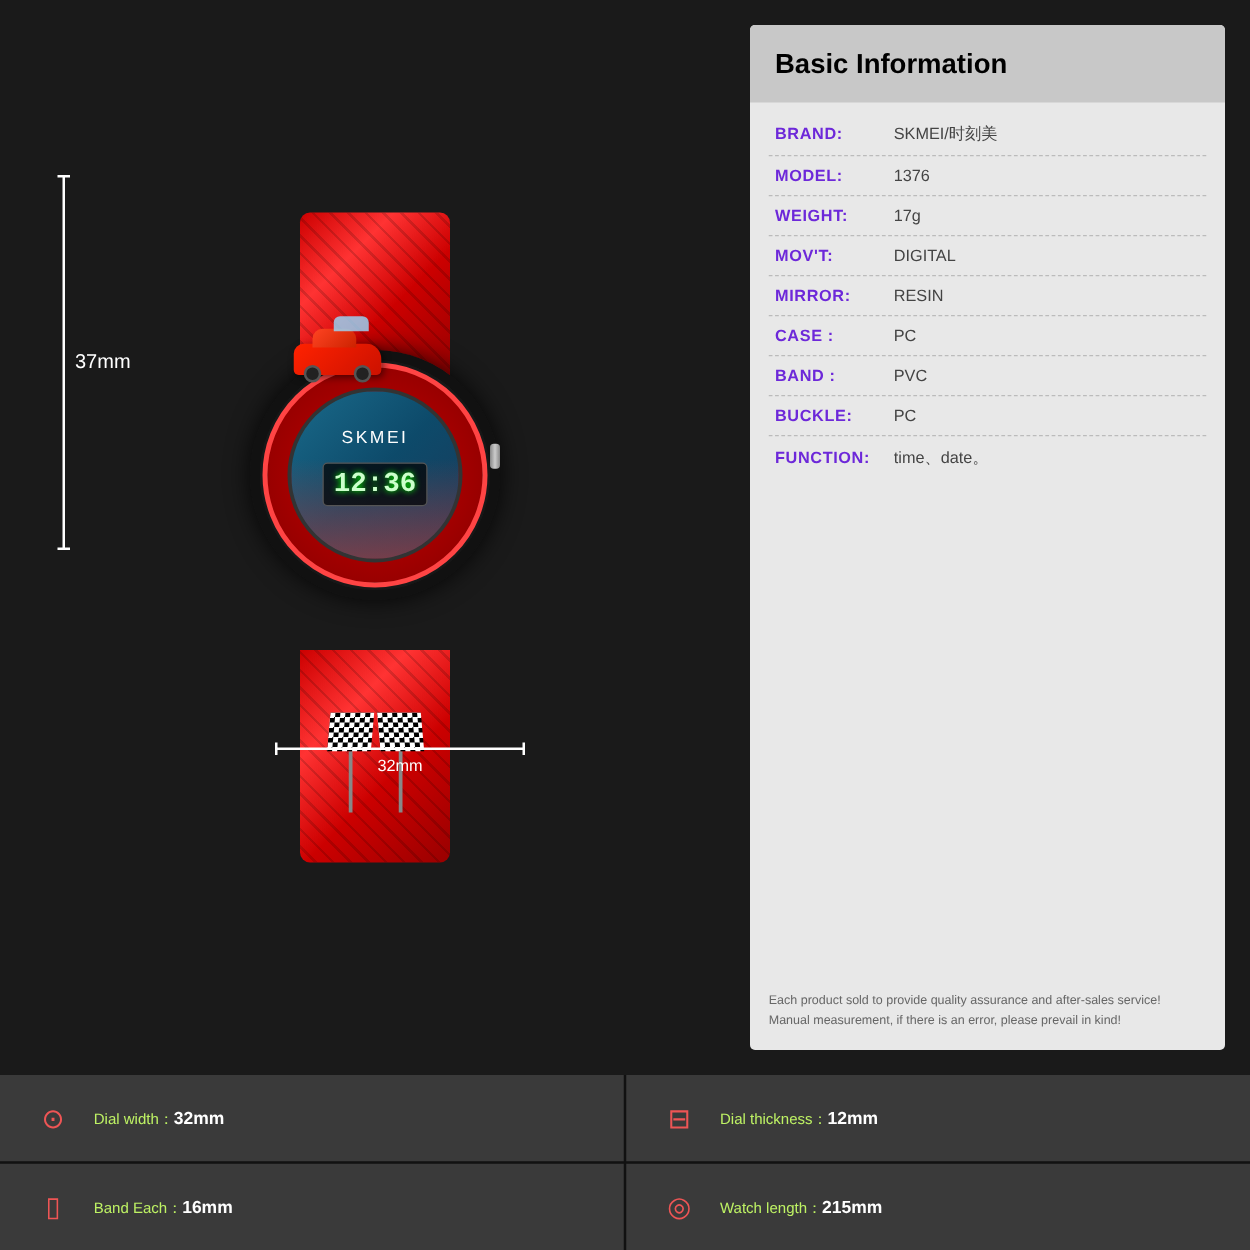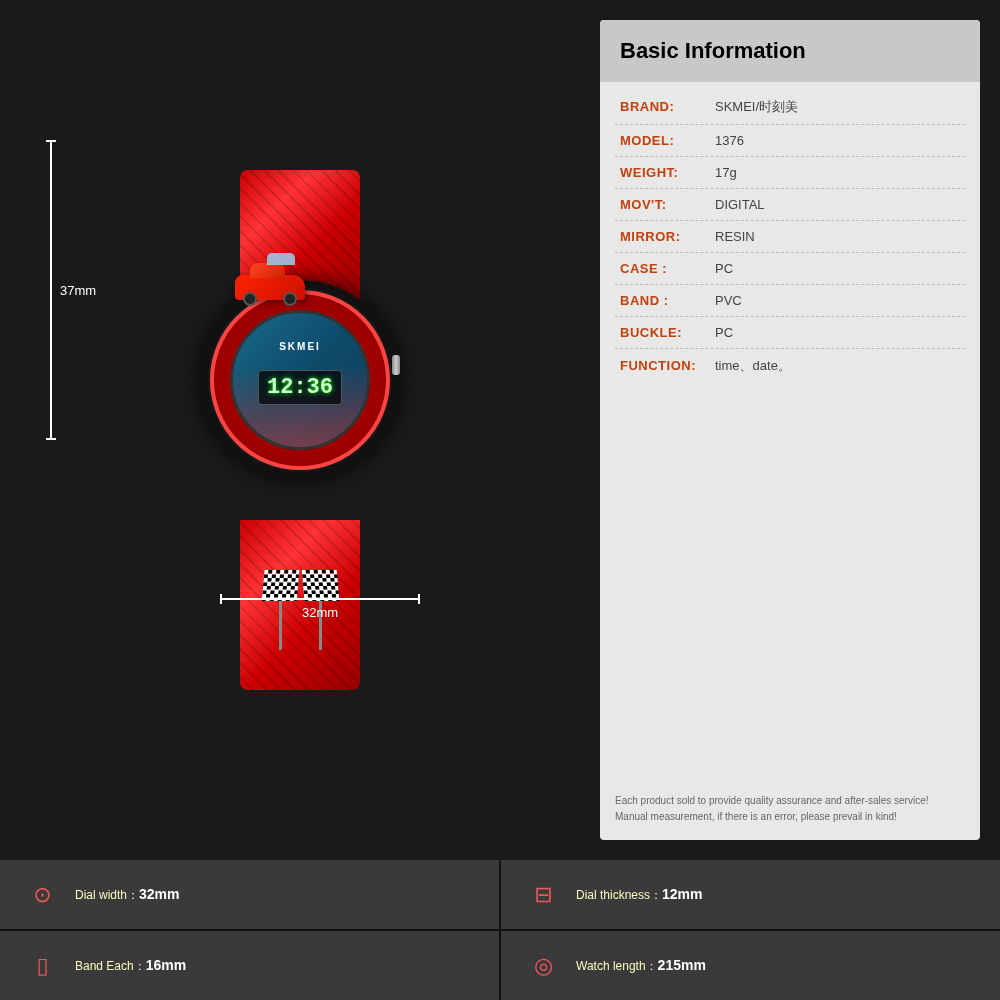--- a/index.html
+++ b/index.html
@@ -106,22 +106,22 @@
 
     .watch-dial::before {
       content: '';
       position: absolute;
       bottom: 0; left: 0; right: 0;
       height: 60%;
       background: linear-gradient(to bottom, transparent, rgba(180,60,60,0.6));
     }
 
     .skmei-label {
-      font-size: 10px;
-      font-weight: bold;
+      font-size: 14px;
+      font-weight: normal;
       color: white;
       letter-spacing: 2px;
       position: absolute;
       top: 28px;
       z-index: 2;
     }
 
     .lcd-display {
       background: rgba(0,0,0,0.7);
       border: 1px solid #555;
@@ -286,21 +286,21 @@
     }
     .measure-line-v::before { top: 0; }
     .measure-line-v::after { bottom: 0; }
 
     .measure-label-37 {
       position: absolute;
       left: 10px;
       top: 50%;
       transform: translateY(-50%);
       color: white;
-      font-size: 13px;
+      font-size: 16px;
       white-space: nowrap;
     }
 
     .measure-32 {
       position: absolute;
       bottom: 90px;
       left: 80px;
       width: 200px;
       display: flex;
       align-items: center;
@@ -367,21 +367,21 @@
       border-bottom: 1px dashed #bbb;
     }
 
     .info-row:last-child {
       border-bottom: none;
     }
 
     .info-key {
       font-weight: bold;
       font-size: 13px;
-      color: #c2410c;
+      color: #6d28d9;
       min-width: 95px;
       letter-spacing: 0.5px;
     }
 
     .info-val {
       font-size: 13px;
       color: #444;
     }
 
     .info-footer {
@@ -415,21 +415,21 @@
       min-width: 35px;
       text-align: center;
     }
 
     .spec-text {
       color: #ddd;
       font-size: 14px;
     }
 
     .spec-label {
-      color: #fef9c3;
+      color: #bef264;
       font-size: 12px;
     }
 
     .spec-value {
       color: white;
       font-size: 14px;
       font-weight: bold;
     }
   </style>
 </head>

